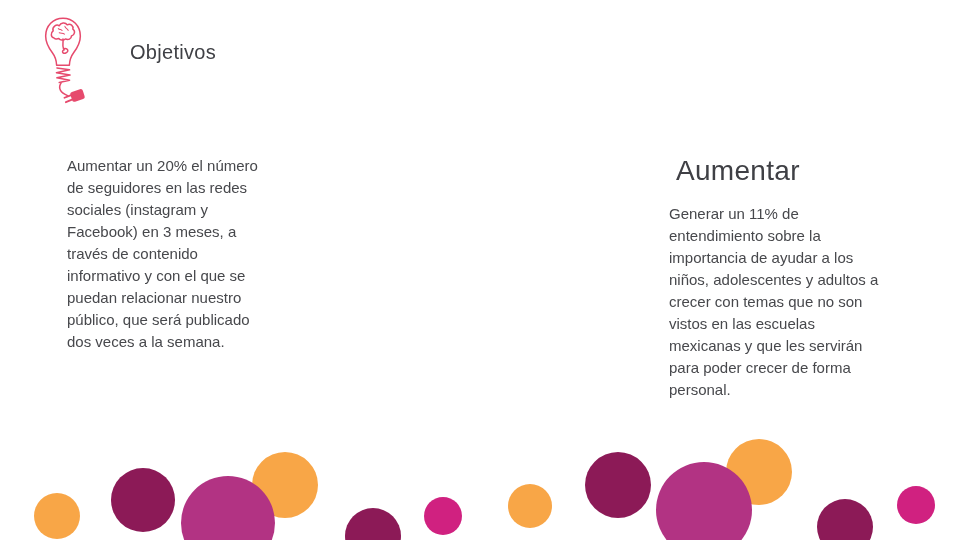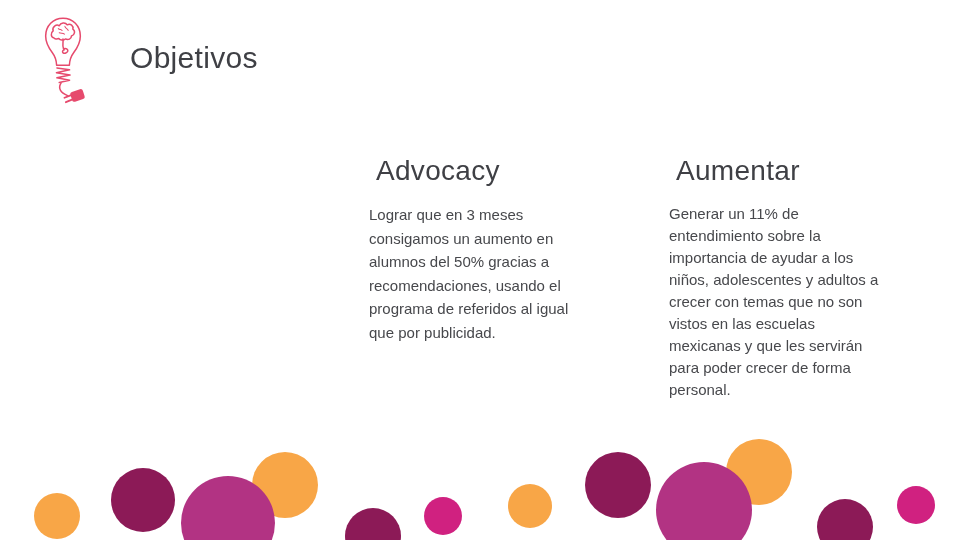--- a/index.html
+++ b/index.html
@@ -19,21 +19,21 @@
     top: 15px;
     width: 58px;
     height: 90px;
   }
   .icon-wrap svg { display: block; width: 100%; height: 100%; }
   .slide-title {
     position: absolute;
     left: 130px;
     top: 41px;
     margin: 0;
-    font-size: 30px;
+    font-size: 20px;
     font-weight: 500;
     letter-spacing: 0.3px;
     color: #3F4045;
   }
 
   
   .col {
     position: absolute;
     top: 155px;
     width: 268px;
@@ -90,31 +90,31 @@
 
       <g transform="rotate(-18 45 86)">
         <rect x="38.5" y="80.5" width="14" height="11" rx="2.5" fill="currentColor" stroke="none"></rect>
         <path stroke-width="2" d="M38.5,83.5 L31.5,84 M38.5,88.5 L31.5,89"></path>
       </g>
     </svg>
   </div>
   <h1 class="slide-title">Objetivos</h1>
 
   <section class="col col-exposure">
+    <p>Aumentar un 20% el número
+de seguidores en las redes
+sociales (instagram y
+Facebook) en 3 meses, a
+través de contenido
+informativo y con el que se
+puedan relacionar nuestro
+público, que será publicado
+dos veces a la semana.</p>
   </section>
 
-  <section class="col col-advocacy">
-    <h2>Advocacy</h2>
-    <p>Lograr que en 3 meses
-consigamos un aumento en
-alumnos del 50% gracias a
-recomendaciones, usando el
-programa de referidos al igual
-que por publicidad.</p>
-  </section>
 
   <section class="col col-influence">
     <h2>Aumentar</h2>
     <p>Generar un 11% de
 entendimiento sobre la
 importancia de ayudar a los
 niños, adolescentes y adultos a
 crecer con temas que no son
 vistos en las escuelas
 mexicanas y que les servirán

